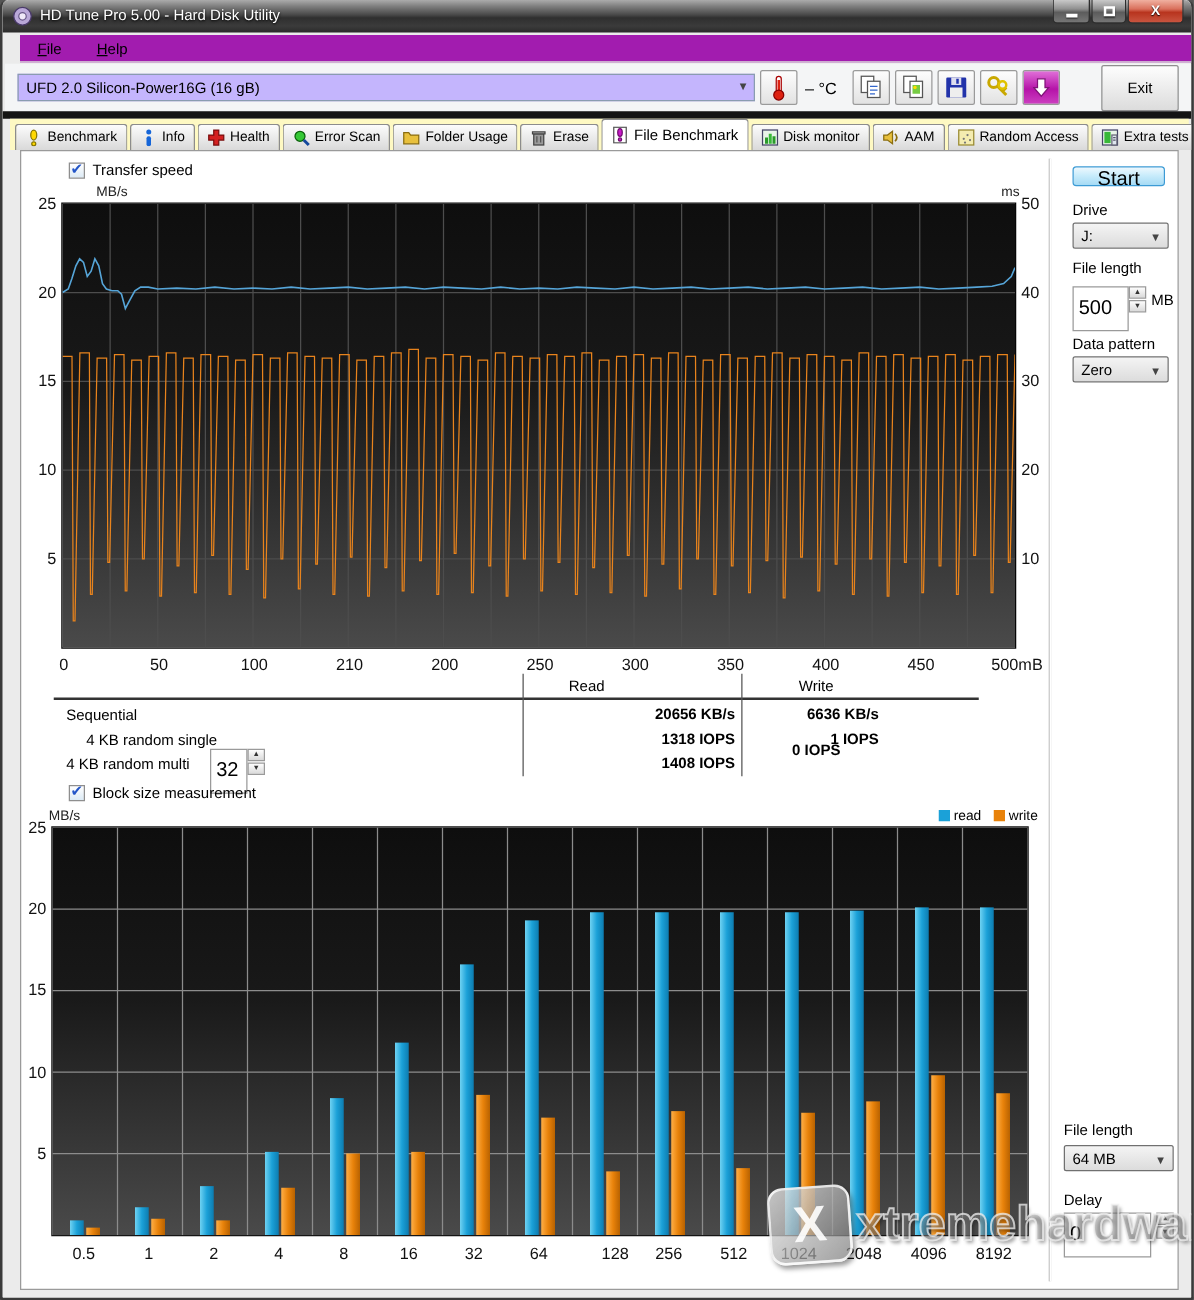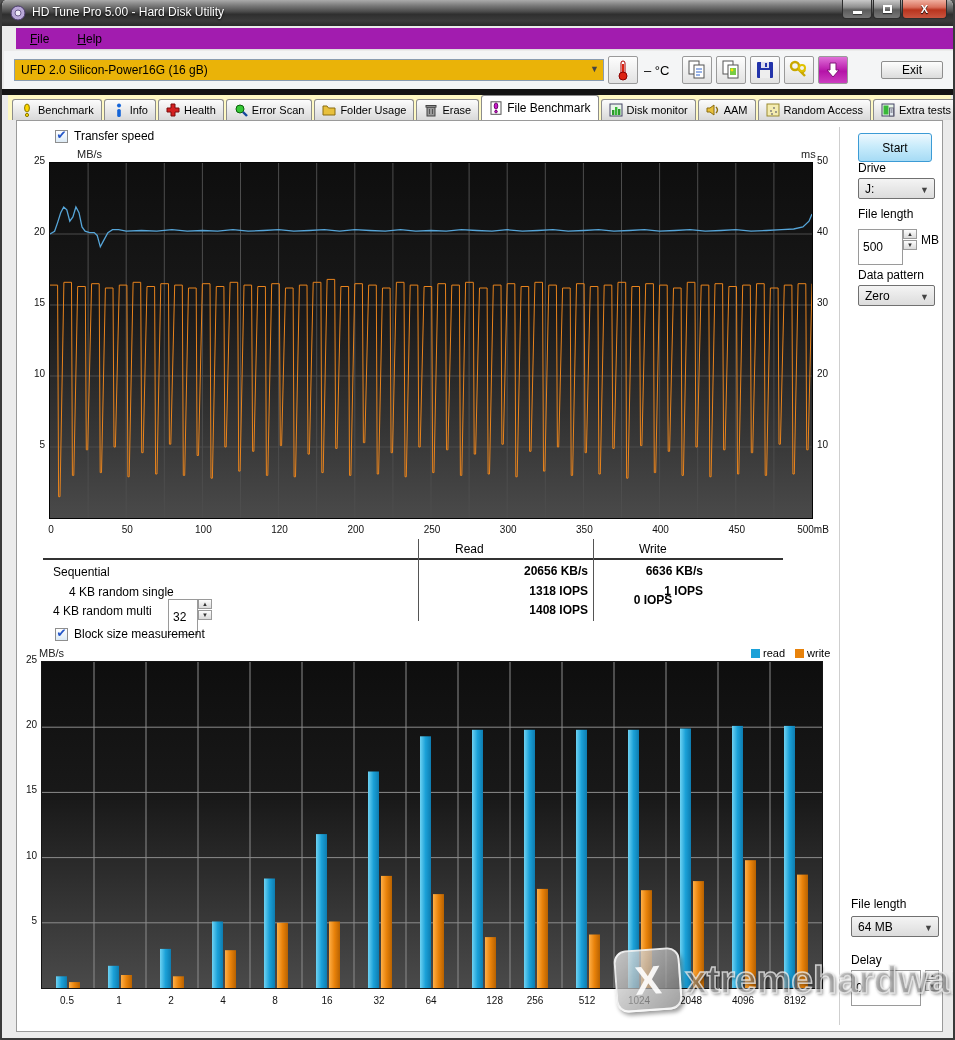--- a/index.html
+++ b/index.html
@@ -27,31 +27,31 @@
   .glyph-min{display:block;width:9px;height:3px;background:#fff;box-shadow:0 1px 1px #333;margin-top:6px;}
   .glyph-max{display:block;width:9px;height:8px;border:2px solid #fff;box-shadow:0 1px 1px #333;}
   
   .menubar{position:absolute;left:14px;top:28px;width:949px;height:22px;background:#a21caf;
     border-bottom:1px solid #dcdcdc;display:flex;align-items:center;padding-left:10px;gap:20px;}
   .menu-item{cursor:default;padding:2px 4px;}
   .menu-item::first-letter{text-decoration:underline;}
   
   .toolbar{position:absolute;left:2px;top:51px;width:949px;height:38px;background:#f4f5f6;
     display:flex;align-items:center;padding:0 10px;}
-  .combo{position:relative;height:22px;background:#eab308;border:1px solid #8a9cb0;
+  .combo{position:relative;height:22px;background:#c4b5fd;border:1px solid #8a9cb0;
     display:flex;align-items:center;padding:0 18px 0 6px;cursor:pointer;}
   .combo.device{width:590px;}
   .combo-arrow{position:absolute;right:4px;top:4px;font-size:9px;color:#444;}
   .tool-btn{width:30px;height:28px;border:1px solid #9a9a9a;border-radius:2px;
     background:linear-gradient(#fdfdfd,#e2e2e2);display:flex;align-items:center;
     justify-content:center;cursor:pointer;margin-left:4px;}
   .temp-label{margin:0 8px 0 6px;font-size:13px;}
   .tb-spacer{flex:1;}
   .tool-btn.dl{background:linear-gradient(#e070d8,#b513a8 55%,#cc3fc0);}
-  .exit-btn{width:62px;height:18px;margin-left:33px;border:1px solid #8e8e8e;border-radius:2px;
+  .exit-btn{width:62px;height:37px;margin-left:33px;border:1px solid #8e8e8e;border-radius:2px;
     background:linear-gradient(#fdfdfd,#dcdcdc);font-family:inherit;font-size:12px;cursor:pointer;}
   .dark-band{position:absolute;left:0;top:89px;width:100%;height:6px;background:#141414;}
   
   .tabstrip{position:absolute;left:6px;top:95px;width:943px;height:25px;display:flex;
     align-items:flex-end;gap:2px;background:#fef9c3;padding-left:4px;}
   .tab{height:21px;border:1px solid #8c8c8c;border-bottom:none;border-radius:3px 3px 0 0;
     background:linear-gradient(#fcfcfc,#d9d9d9);display:flex;align-items:center;gap:4px;
     padding:0 7px;font-size:11px;cursor:pointer;white-space:nowrap;}
   .tab.active{height:25px;background:#fff;position:relative;z-index:3;font-size:12px;}
   .tab .ticon{width:14px;height:14px;flex:0 0 14px;}
@@ -61,40 +61,40 @@
   .groove{position:absolute;left:822px;top:6px;width:2px;height:898px;
     border-left:1px solid #cfcfcf;border-right:1px solid #fff;background:#cfcfcf;}
   .cbx-row{position:absolute;display:flex;align-items:center;gap:6px;font-size:12px;}
   .cbx{width:13px;height:13px;border:1px solid #8e8e8e;background:linear-gradient(#fff,#dceaf5);
     display:flex;align-items:center;justify-content:center;cursor:pointer;}
   .cbx span{color:#2456c8;font-size:12px;line-height:10px;margin-top:-2px;}
   .axis-unit{position:absolute;font-size:11px;color:#222;}
   .plot{position:absolute;border:1px solid #050505;
     background:linear-gradient(#0e0e0e,#191919 42%,#4a4a4a 100%);}
   .plot svg{display:block;}
-  .tick{position:absolute;font-size:10px;color:#111;white-space:nowrap;}
+  .tick{position:absolute;font-size:13px;color:#111;white-space:nowrap;}
   
   .rt-line-h{position:absolute;background:#333;height:2px;}
   .rt-line-v{position:absolute;background:#555;width:1px;}
   .rt-head{position:absolute;font-size:12px;}
   .rt-label{position:absolute;font-size:12px;}
   .rt-val{position:absolute;font-size:12px;font-weight:bold;text-align:right;}
   
   .legend{position:absolute;display:flex;align-items:center;gap:10px;font-size:11px;}
   .sw{width:9px;height:9px;display:inline-block;margin-right:3px;vertical-align:-1px;}
   
   .panel-label{position:absolute;font-size:12px;}
-  .btn-start{position:absolute;width:74px;height:29px;border:1px solid #3c9bd5;border-radius:3px;
-    background:linear-gradient(#eef8fe,#c9ecfb 45%,#a6dbf5);font-family:inherit;font-size:12px;cursor:pointer;}
+  .btn-start{position:absolute;width:74px;height:16px;border:1px solid #3c9bd5;border-radius:3px;
+    background:linear-gradient(#eef8fe,#c9ecfb 45%,#a6dbf5);font-family:inherit;font-size:16px;cursor:pointer;}
   .select{position:absolute;height:21px;border:1px solid #707070;border-radius:2px;
     background:linear-gradient(#f4f4f4,#dcdcdc);display:flex;align-items:center;
     padding:0 16px 0 6px;font-size:12px;cursor:pointer;}
   .select .combo-arrow{right:5px;top:6px;}
   .numbox{position:absolute;height:36px;border:1px solid #9a9a9a;background:#fff;
-    display:flex;align-items:center;padding:17px 4px;font-size:12px;}
+    display:flex;align-items:center;padding:17px 4px;font-size:16px;}
   .spin{position:absolute;width:14px;height:21px;display:flex;flex-direction:column;gap:1px;}
   .spin div{flex:1;border:1px solid #9a9a9a;background:linear-gradient(#fdfdfd,#dadada);
     font-size:6px;line-height:8px;text-align:center;color:#333;cursor:pointer;}
   
   .watermark{position:absolute;left:598px;top:828px;display:flex;align-items:center;gap:4px;
     z-index:40;pointer-events:none;}
   .wm-logo{width:66px;height:62px;border-radius:12px;
     background:linear-gradient(135deg,rgba(230,230,230,.8),rgba(120,120,120,.7));
     border:2px solid rgba(255,255,255,.8);box-shadow:2px 3px 4px rgba(0,0,0,.4);
     display:flex;align-items:center;justify-content:center;
@@ -331,21 +331,21 @@
         <span class="tick" style="left: 800px; top: 34px;">50</span>
         <span class="tick" style="left: 800px; top: 105px;">40</span>
         <span class="tick" style="left: 800px; top: 176px;">30</span>
         <span class="tick" style="left: 800px; top: 247px;">20</span>
         <span class="tick" style="left: 800px; top: 318px;">10</span>
       </div>
     <div id="t1-x">
         <span class="tick" style="left: 14px; top: 403px; width: 40px; text-align: center;">0</span>
         <span class="tick" style="left: 90.2px; top: 403px; width: 40px; text-align: center;">50</span>
         <span class="tick" style="left: 166.4px; top: 403px; width: 40px; text-align: center;">100</span>
-        <span class="tick" style="left: 242.6px; top: 403px; width: 40px; text-align: center;">120</span>
+        <span class="tick" style="left: 242.6px; top: 403px; width: 40px; text-align: center;">210</span>
         <span class="tick" style="left: 318.8px; top: 403px; width: 40px; text-align: center;">200</span>
         <span class="tick" style="left: 395px; top: 403px; width: 40px; text-align: center;">250</span>
         <span class="tick" style="left: 471.2px; top: 403px; width: 40px; text-align: center;">300</span>
         <span class="tick" style="left: 547.4px; top: 403px; width: 40px; text-align: center;">350</span>
         <span class="tick" style="left: 623.6px; top: 403px; width: 40px; text-align: center;">400</span>
         <span class="tick" style="left: 699.8px; top: 403px; width: 40px; text-align: center;">450</span>
         <span class="tick" style="left: 776px; top: 403px; width: 40px; text-align: center;">500mB</span>
       </div>
 
     <span class="rt-head" style="left:438px;top:421px;">Read</span>

